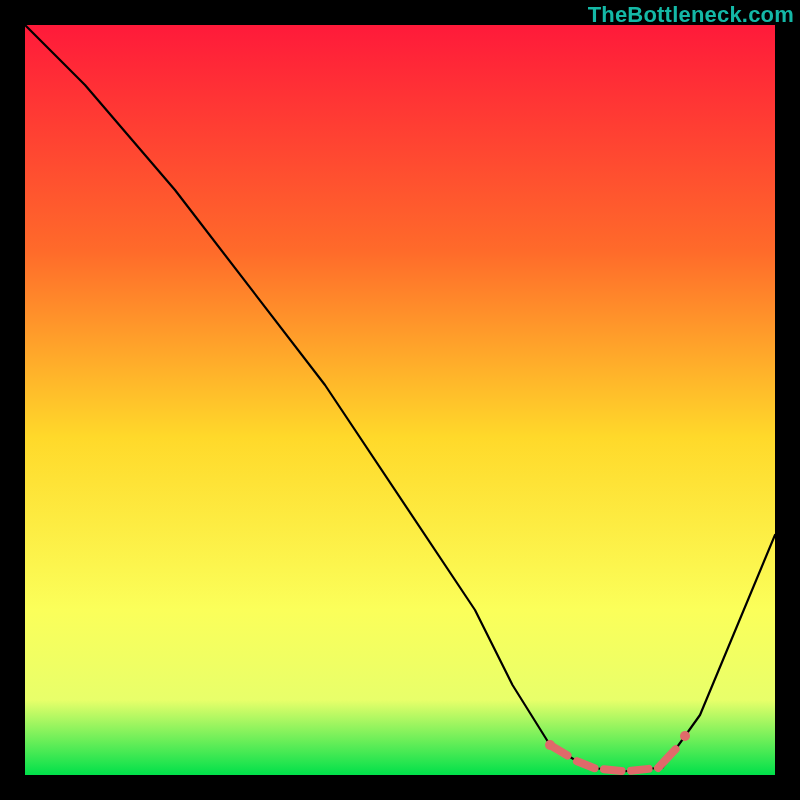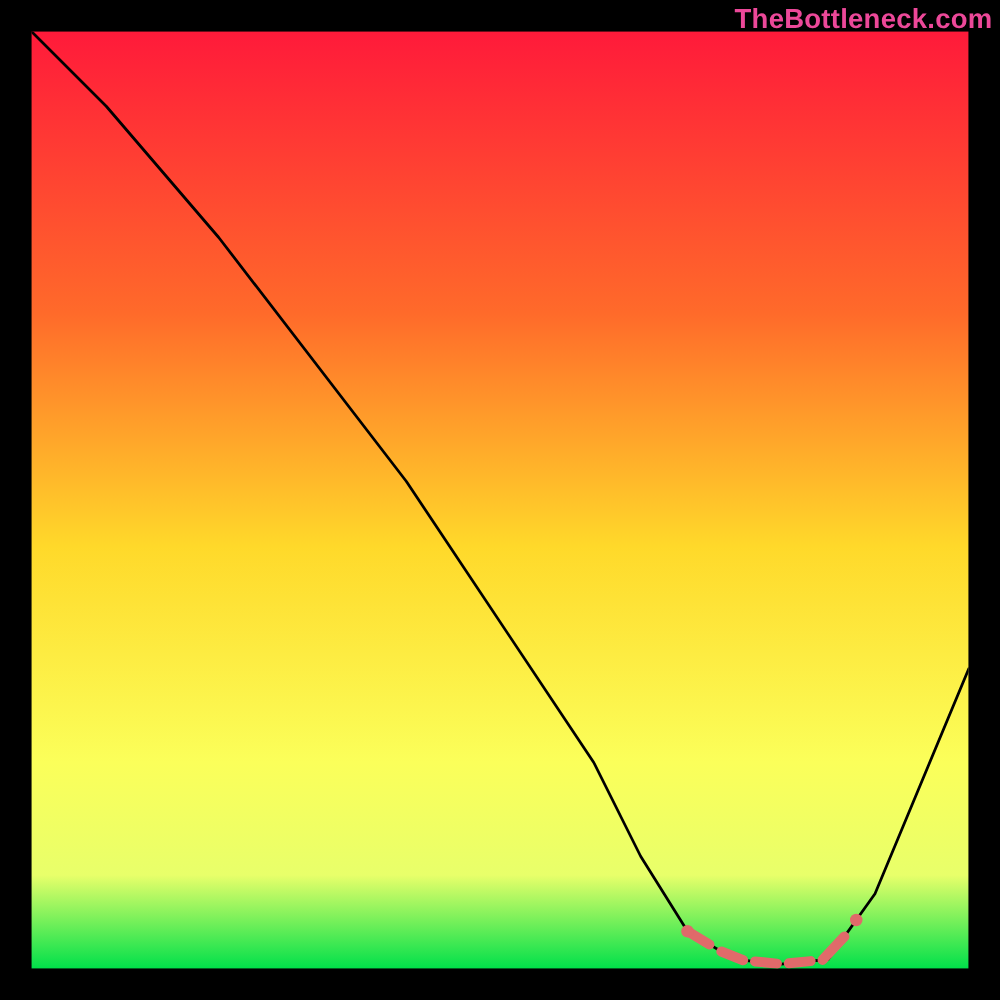--- a/index.html
+++ b/index.html
@@ -14,21 +14,21 @@
   .frame {
     position: relative;
     width: 800px;
     height: 800px;
     background: #000;
   }
   .watermark {
     position: absolute;
     top: 2px;
     right: 6px;
-    color: #ec4899;
+    color: #14b8a6;
     font-size: 22px;
     font-weight: 600;
     letter-spacing: 0.2px;
     pointer-events: none;
   }
   .plot {
     position: absolute;
     left: 25px;
     top: 25px;
     width: 750px;

